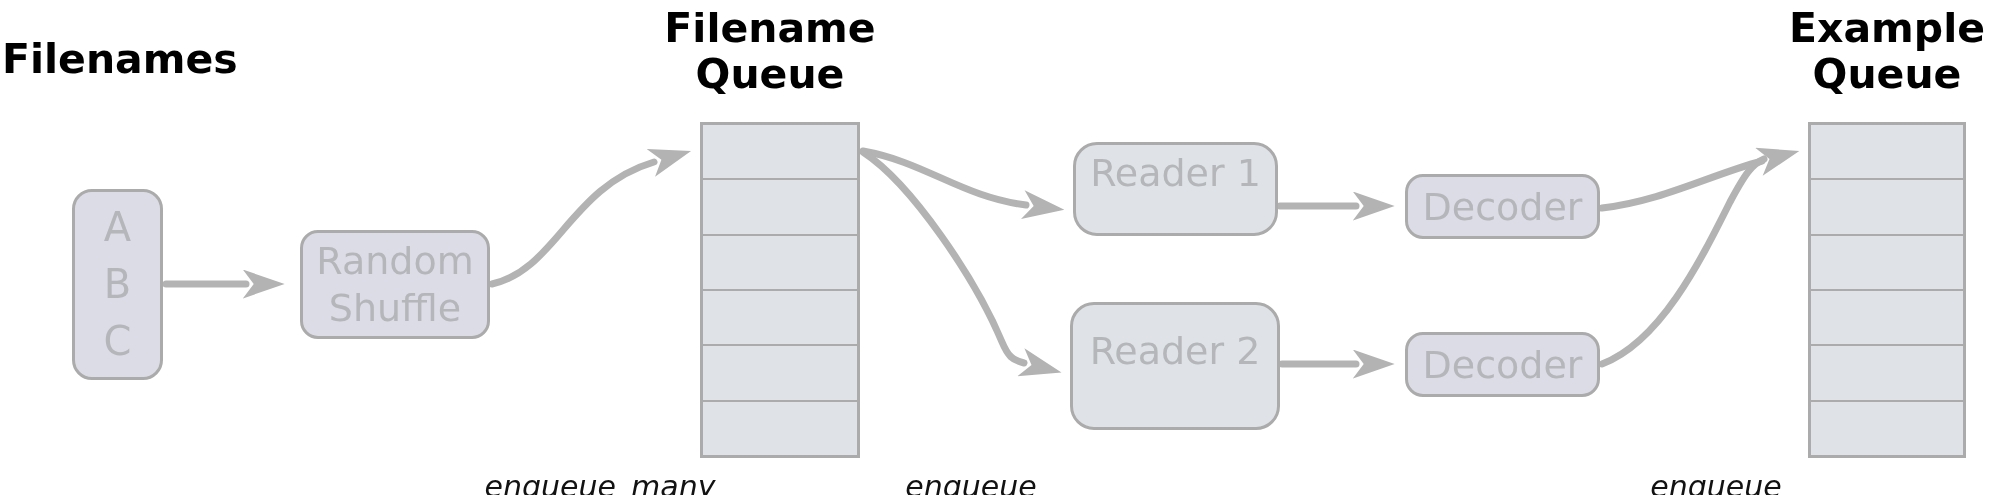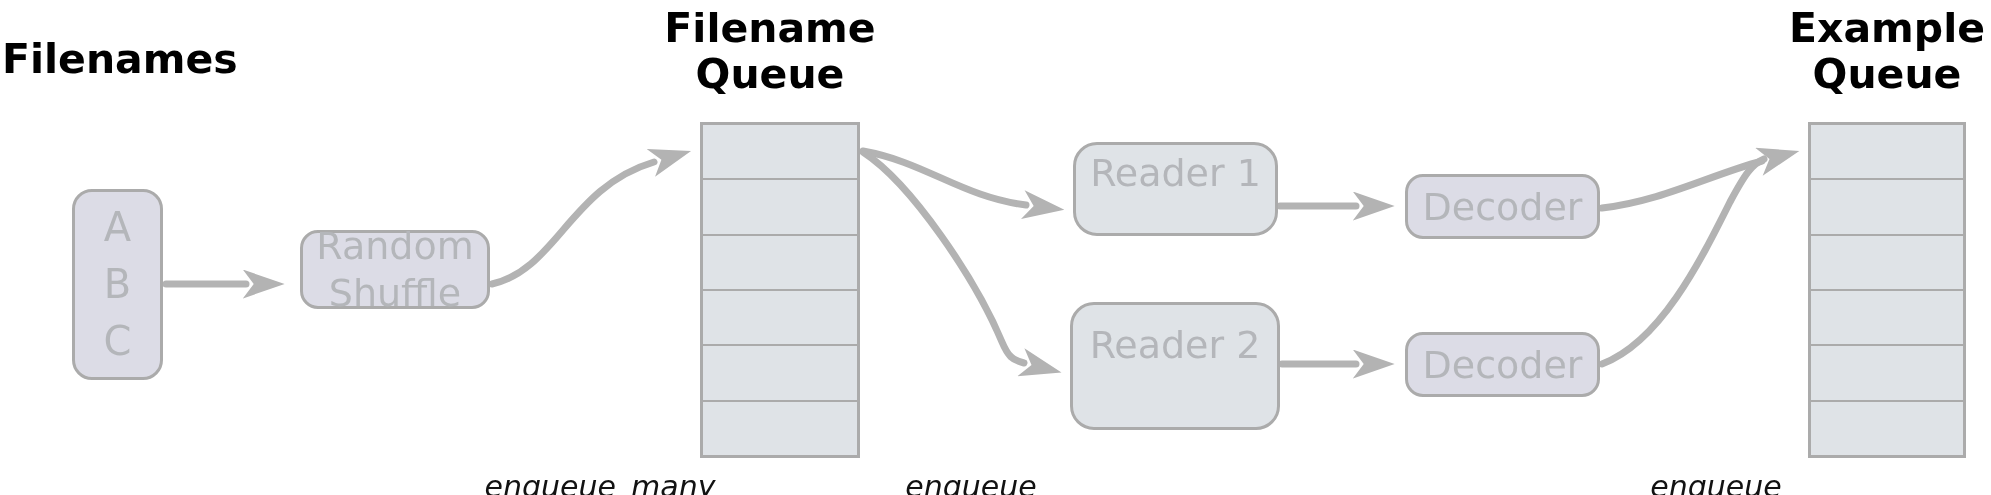--- a/index.html
+++ b/index.html
@@ -22,26 +22,26 @@
     position:absolute;box-sizing:border-box;
     border:3px solid var(--edge,#ababab);
     color:var(--nodetext,#b4b6ba);
     display:flex;align-items:center;justify-content:center;
     text-align:center;white-space:pre-line;
   }
   .lavender{background:var(--lavender,#dcdce6);}
   .bluegray{background:var(--bluegray,#dfe3e7);}
   #node-filenames{left:72px;top:177px;width:91px;height:191px;border-radius:20px;
     flex-direction:column;font-size:40px;line-height:57px;}
-  #node-shuffle{left:300px;top:218px;width:190px;height:79px;border-radius:18px;
+  #node-shuffle{left:300px;top:218px;width:190px;height:109px;border-radius:18px;
     font-size:38px;line-height:47px;}
   #node-reader1{left:1073px;top:130px;width:205px;height:94px;border-radius:24px;
     align-items:flex-start;font-size:38px;line-height:44px;padding-top:6px;}
   #node-reader2{left:1070px;top:290px;width:210px;height:128px;border-radius:24px;
-    align-items:flex-start;font-size:38px;line-height:44px;padding-top:18px;}
+    align-items:flex-start;font-size:38px;line-height:44px;padding-top:24px;}
   #node-decoder1{left:1405px;top:162px;width:195px;height:65px;border-radius:18px;font-size:38px;}
   #node-decoder2{left:1405px;top:320px;width:195px;height:65px;border-radius:18px;font-size:38px;}
   
   .queue{
     position:absolute;box-sizing:border-box;width:160px;height:336px;
     border:3px solid var(--edge,#ababab);background:var(--bluegray,#dfe3e7);
     display:flex;flex-direction:column;
   }
   #queue-filename{left:700px;top:110px;}
   #queue-example{left:1808px;top:110px;width:158px;}

